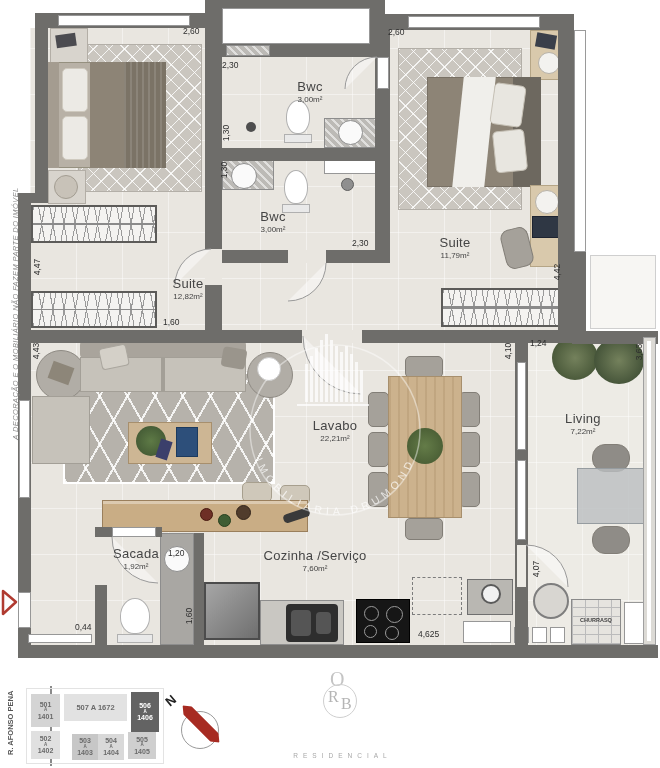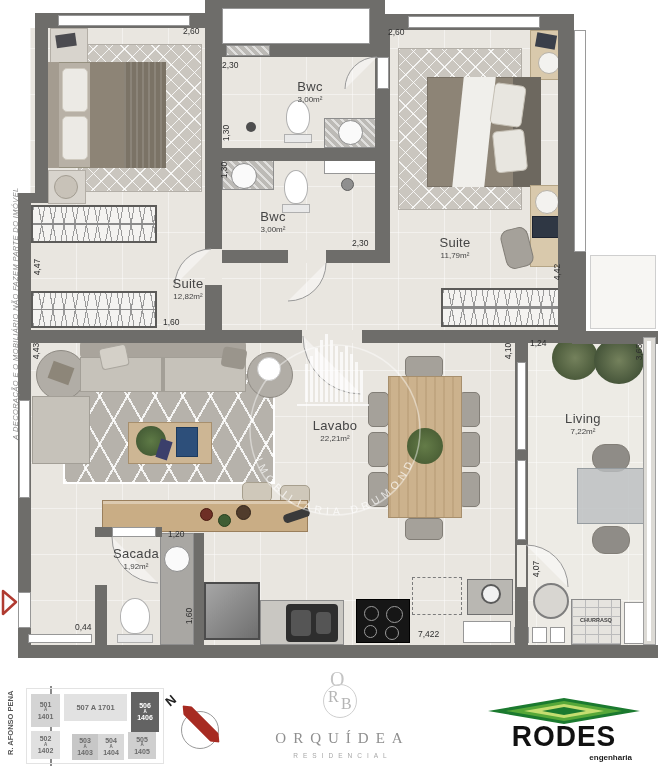--- a/index.html
+++ b/index.html
@@ -269,57 +269,61 @@
       <div class="ar">22,21m²</div>
     </div>
   <div class="rlabel" style="left:543px;top:411px;width:80px">
     <div class="nm">Living</div>
       <div class="ar">7,22m²</div>
     </div>
   <div class="rlabel" style="left:98px;top:546px;width:76px">
     <div class="nm">Sacada</div>
       <div class="ar">1,92m²</div>
     </div>
+  <div class="rlabel" style="left:245px;top:548px;width:140px">
+    <div class="nm">Cozinha /Serviço</div>
+      <div class="ar">7,60m²</div>
+    </div>
 
   <div class="dim" style="left:183px;top:26px">2,60</div>
   <div class="dim" style="left:388px;top:27px">2,60</div>
   <div class="dim" style="left:222px;top:60px">2,30</div>
   <div class="dim v" style="left:211px;top:128px">1,30</div>
   <div class="dim v" style="left:209px;top:165px">1,30</div>
   <div class="dim" style="left:352px;top:238px">2,30</div>
   <div class="dim v" style="left:22px;top:262px">4,47</div>
   <div class="dim" style="left:163px;top:317px">1,60</div>
   <div class="dim v" style="left:21px;top:346px">4,43</div>
   <div class="dim v" style="left:542px;top:267px">4,42</div>
   <div class="dim v" style="left:493px;top:346px">4,10</div>
   <div class="dim" style="left:530px;top:338px">1,24</div>
   <div class="dim v" style="left:624px;top:347px">3,63</div>
   <div class="dim v" style="left:521px;top:564px">4,07</div>
-  <div class="dim" style="left:168px;top:529px">1,20</div>
+  <div class="dim" style="left:168px;top:548px">1,20</div>
   <div class="dim v" style="left:174px;top:611px">1,60</div>
   <div class="dim" style="left:75px;top:622px">0,44</div>
-  <div class="dim" style="left:418px;top:629px">7,422</div>
+  <div class="dim" style="left:418px;top:629px">4,625</div>
 
   <svg width="18" height="28" style="position:absolute;left:1px;top:589px">
     <polygon points="2,2 15,13 2,25" fill="#fdfdfd" stroke="#b03a30" stroke-width="2.5" stroke-linejoin="round"></polygon>
   </svg>
 
   <div class="vtext" style="left:-155px;top:309px;width:340px;font-size:7.5px;font-style:italic;color:#8a8a8a;text-align:center;letter-spacing:.4px">A DECORAÇÃO E O MOBILIÁRIO NÃO FAZEM PARTE DO IMÓVEL</div>
   <div class="vtext" style="left:-17px;top:723px;width:55px;font-size:7.5px;font-weight:bold;color:#555;text-align:center">R. AFONSO PENA</div>
 
   <div class="abs" style="left:50px;top:686px;width:2px;height:80px;background:#8a8a8a"></div>
 
   <div class="abs" style="left:26px;top:688px;width:136px;height:74px;border:1px solid #e3e3e3">
     <div class="kcell" style="left:4px;top:5px;width:29px;height:33px;background:#d4d4d4">
       <span>501</span>
         <span class="sep">A</span>
         <span>1401</span>
       </div>
     <div class="kcell" style="left:37px;top:5px;width:63px;height:27px;background:#e2e2e2;font-size:7.5px">
-      <span>507 A 1701</span>
+      <span>507 A 1672</span>
       </div>
     <div class="kcell" style="left:104px;top:3px;width:28px;height:40px;background:#636363;color:#fff;box-shadow:0 0 0 2px #fff">
       <span>506</span>
         <span class="sep">A</span>
         <span>1406</span>
       </div>
     <div class="kcell" style="left:4px;top:42px;width:29px;height:28px;background:#e0e0e0">
       <span>502</span>
         <span class="sep">A</span>
         <span>1402</span>
@@ -346,28 +350,17 @@
     <div class="abs" style="left:15px;top:28px;width:52px;height:12px;background:#a72b22;transform:rotate(45deg);
          clip-path:polygon(0 50%,14% 0,86% 0,100% 50%,86% 100%,14% 100%)"></div>
     <div class="abs" style="left:6px;top:3px;font-size:13px;font-weight:bold;color:#222;transform:rotate(-40deg)">N</div>
   </div>
 
   <div class="abs" style="left:265px;top:668px;width:155px;height:98px;font-family:'Liberation Serif',serif;color:#9e9e9e">
     <div class="abs" style="left:65px;top:0;font-size:20px;color:#c4c4c4">O</div>
     <div class="abs circ" style="left:58px;top:16px;width:32px;height:32px;border:1px solid #cfcfcf"></div>
     <div class="abs" style="left:63px;top:20px;font-size:16px;color:#b5b5b5">R</div>
     <div class="abs" style="left:76px;top:27px;font-size:16px;color:#b5b5b5">B</div>
-    <div class="abs" style="left:0;top:62px;width:155px;text-align:center;font-size:15px;letter-spacing:7px;color:#8f8f8f">ORQUÍDEA</div>
     <div class="abs" style="left:0;top:84px;width:155px;text-align:center;font-size:6.5px;letter-spacing:5px;color:#a8a8a8;font-family:'Liberation Sans',sans-serif">RESIDENCIAL</div>
   </div>
 
-  <div class="abs" style="left:488px;top:698px;width:152px;height:66px">
-    <svg width="152" height="26" viewBox="0 0 152 26" style="position:absolute;left:0;top:0">
-      <polygon points="76,0 152,13 76,26 0,13" fill="#1b7a2f"></polygon>
-      <polygon points="76,3 134,13 76,23 18,13" fill="#57a839"></polygon>
-      <polygon points="76,6 116,13 76,20 36,13" fill="#c4dd70"></polygon>
-      <polygon points="76,9 98,13 76,17 54,13" fill="#1b7a2f"></polygon>
-    </svg>
-    <div class="abs" style="left:0;top:22px;width:152px;text-align:center;font-size:28px;font-weight:bold;color:#111;letter-spacing:1px;transform:scaleY(1.08)">RODES</div>
-    <div class="abs" style="left:0;top:55px;width:144px;text-align:right;font-size:8px;font-weight:bold;color:#1c1c1c">engenharia</div>
-  </div>
 
 </div>
 
 </body></html>

